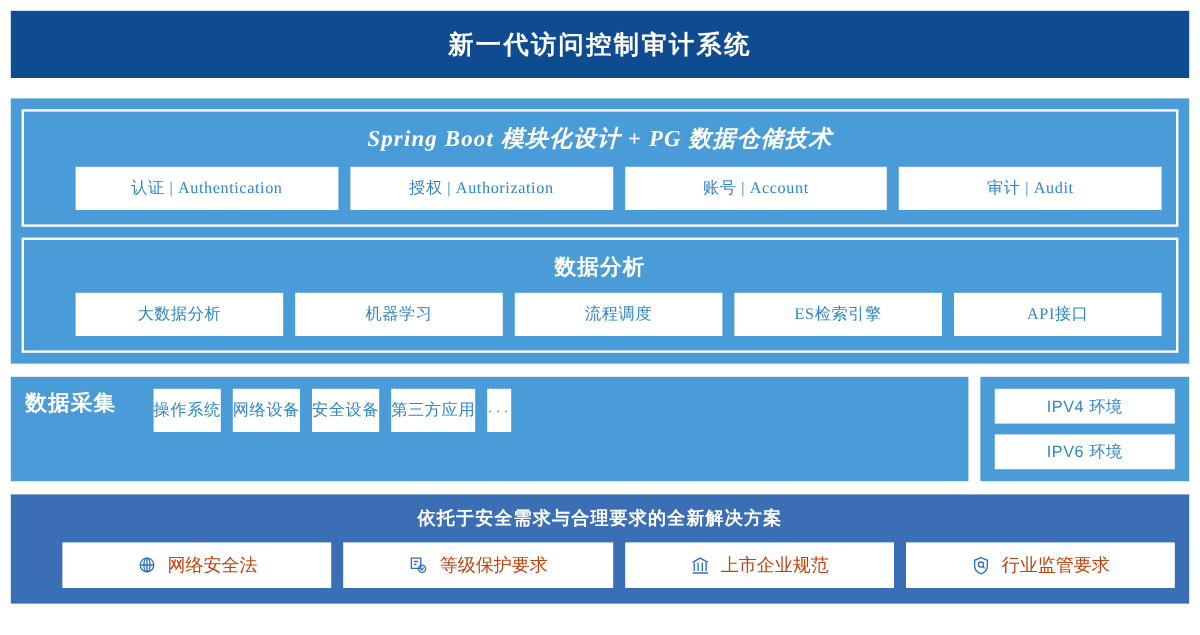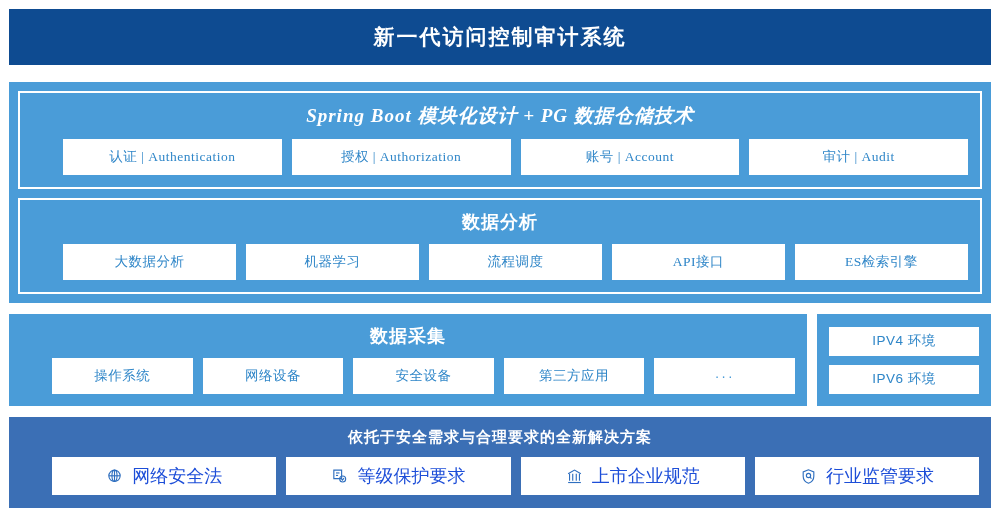--- a/index.html
+++ b/index.html
@@ -104,21 +104,21 @@
     margin: 11px 9px 0 9px;
     gap: 10px;
     align-items: stretch;
   }
   .panel-collect {
     background: #4a9cd8;
     flex: 1 1 auto;
     padding: 10px 12px 12px 12px;
     box-sizing: border-box;
     display: flex;
-    flex-direction: column;
+    flex-direction: row;
   }
   .panel-env {
     background: #4a9cd8;
     width: 174px;
     flex: 0 0 174px;
     padding: 10px 12px;
     box-sizing: border-box;
     display: flex;
     flex-direction: column;
     justify-content: center;
@@ -140,27 +140,27 @@
     display: flex;
     flex-direction: column;
   }
   .panel-bottom .card-title {
     font-size: 15px;
     margin-bottom: 10px;
   }
   .chip-icon {
     flex: 1 1 0;
     background: #ffffff;
-    color: #1d4ed8;
+    color: #c2410c;
     height: 38px;
     display: flex;
     align-items: center;
     justify-content: center;
     gap: 9px;
-    font-size: 18px;
+    font-size: 15px;
     box-sizing: border-box;
     white-space: nowrap;
   }
   .chip-icon .ic {
     display: inline-flex;
     align-items: center;
     justify-content: center;
     width: 17px;
     height: 17px;
     flex: 0 0 17px;
@@ -187,22 +187,22 @@
         <div class="chip">审计 | Audit</div>
       </div>
     </div>
 
     <div class="inner-card">
       <div class="card-title">数据分析</div>
       <div class="chip-row">
         <div class="chip">大数据分析</div>
         <div class="chip">机器学习</div>
         <div class="chip">流程调度</div>
+        <div class="chip">ES检索引擎</div>
         <div class="chip">API接口</div>
-        <div class="chip">ES检索引擎</div>
       </div>
     </div>
 
   </div>
 
   <div class="mid-row">
 
     <div class="panel-collect">
       <div class="card-title">数据采集</div>
       <div class="chip-row">

